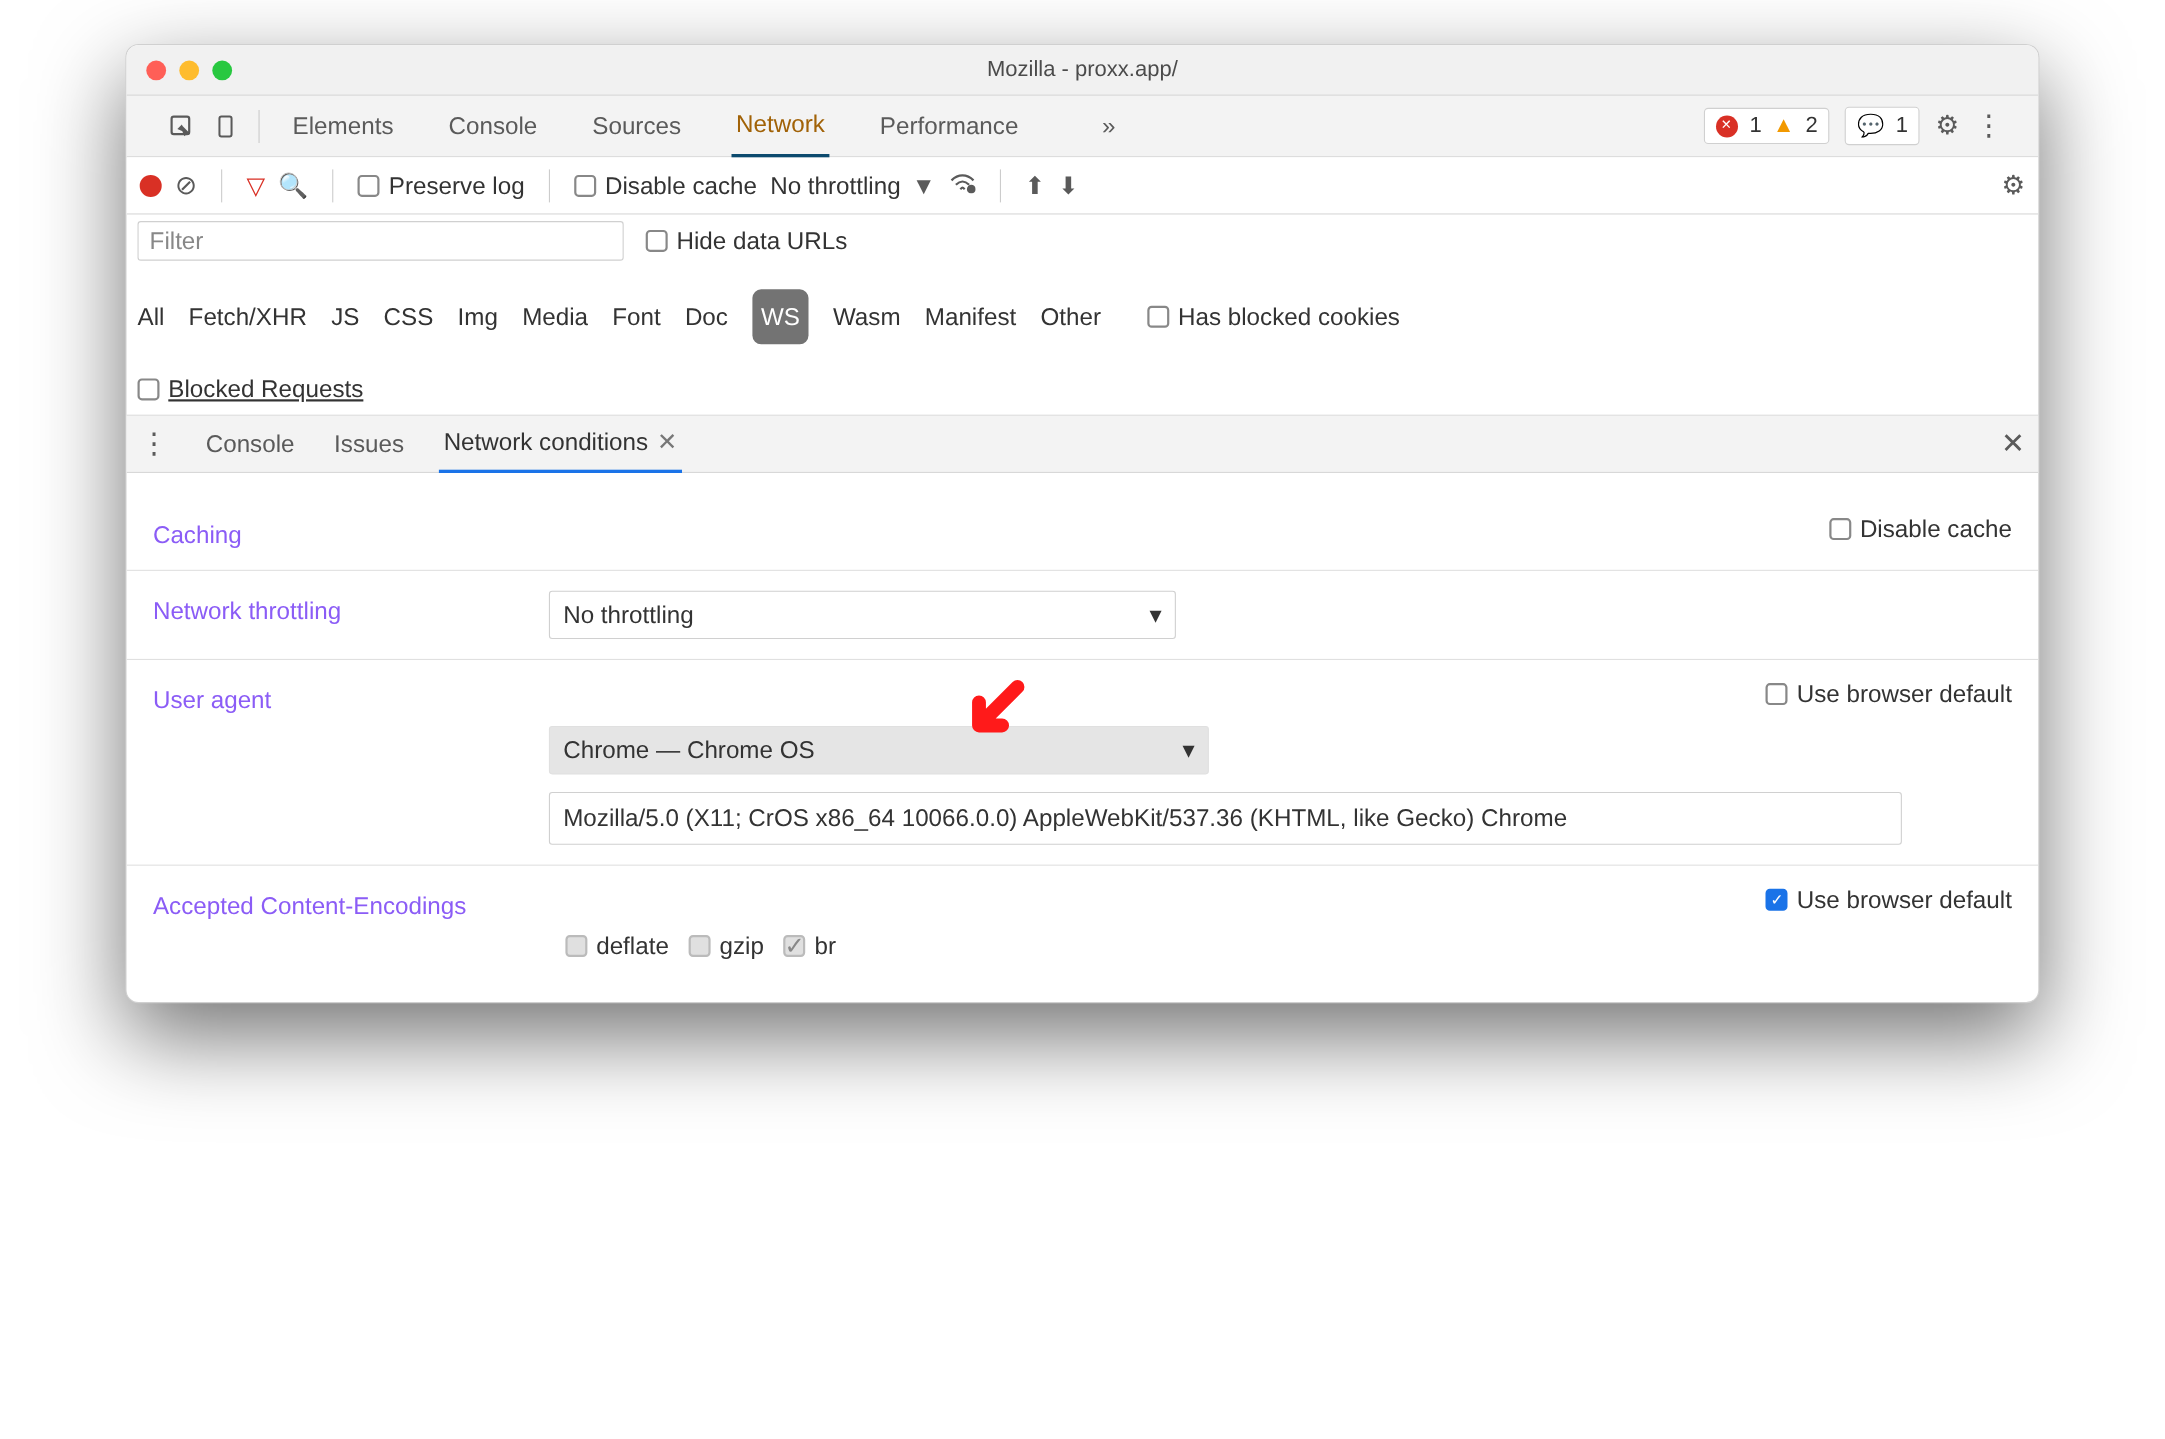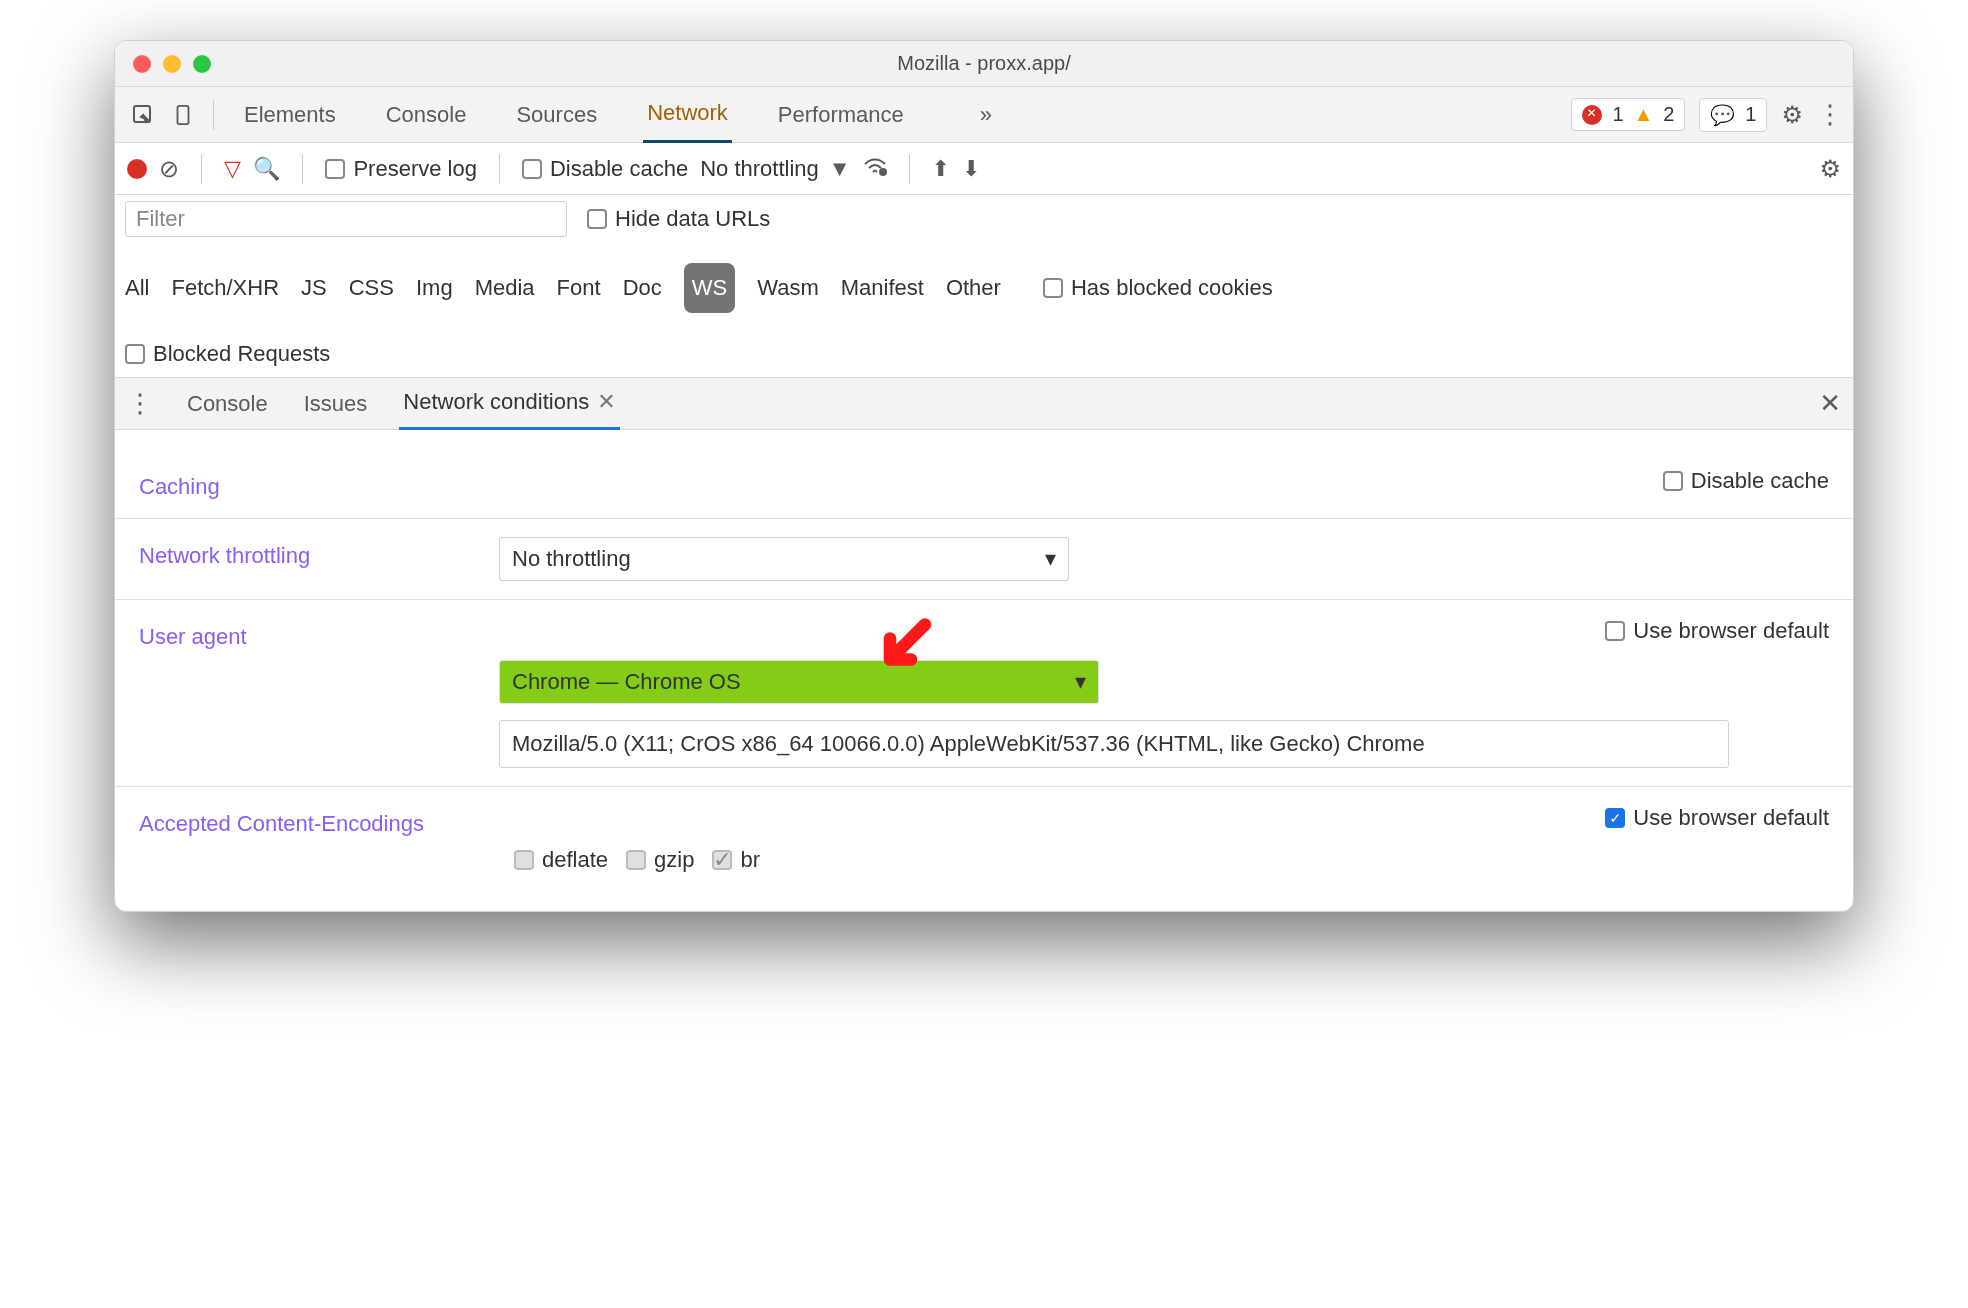--- a/index.html
+++ b/index.html
@@ -35,21 +35,21 @@
   .traffic-lights { display:flex; gap:12px; margin-left:18px; }
   .tl { width:18px; height:18px; border-radius:50%; }
   .tl.red{background:#ff5f57;} .tl.yellow{background:#febc2e;} .tl.green{background:#28c840;}
   .titlebar-title {
     position:absolute; left:0; right:0; text-align:center;
     font-size:20px; color:#4b4b4b;
   }
   
   .tabstrip {
     display:flex; align-items:center; height:56px;
-    border-bottom:1px solid #d8d8d8; padding:0 8px;
+    border-bottom:1px solid #d8d8d8; padding:0 30px;
     background:#f3f3f3;
     justify-content:space-between;
   }
   .tabstrip .icon-btn {
     width:40px; height:40px; display:flex; align-items:center; justify-content:center;
     cursor:pointer; color:#5a5a5a;
   }
   .vsep { width:1px; height:30px; background:#ccc; margin:0 10px; }
   .tabs { display:flex; gap:42px; margin-left:16px; align-items:center; }
   .tab { color:#5a5a5a; font-size:22px; padding:14px 4px; cursor:pointer; }
@@ -86,41 +86,41 @@
     display:flex; align-items:center; padding:6px 10px 10px; gap:20px;
     flex-wrap:wrap; border-bottom:1px solid #d8d8d8;
   }
   .filter-input {
     width:442px; height:36px; border:1px solid #d0d0d0; border-radius:3px;
     padding:0 10px; font-size:22px; color:#888;
     display:flex; align-items:center;
   }
   .type-row { display:flex; align-items:center; gap:22px; width:100%; font-size:22px; margin-top:6px;}
   .type-row .pill-ws { background:#737373;color:#fff;border-radius:8px;padding:12px 8px; }
-  .blocked-row { display:flex; align-items:center; gap:10px; margin-top:8px; width:100%; font-size:22px;}
+  .blocked-row { display:flex; align-items:center; gap:10px; margin-top:8px; width:100%; font-size:22px;text-decoration:underline;}
   
   .drawer-tabs {
     display:flex; align-items:center; height:52px; background:#f3f3f3;
     border-bottom:1px solid #d8d8d8; padding:0 12px; gap:28px;
   }
   .drawer-tab { font-size:22px; color:#5a5a5a; padding:12px 4px; cursor:pointer; display:flex; gap:8px; align-items:center;}
   .drawer-tab.active { color:#333; border-bottom:3px solid #1a73e8; }
   .drawer-close { margin-left:auto; font-size:26px; color:#5a5a5a; cursor:pointer; }
   
   .settings { padding:20px 0; }
   .row { display:flex; padding:18px 24px; border-bottom:1px solid #e0e0e0; }
   .row:last-child{border-bottom:none;gap:15px;}
   .row-label { width:360px; font-size:22px; color:#8b5cf6; padding-top:6px;}
   .row-content { flex:1; display:flex; flex-direction:column; gap:16px; }
   .select {
     display:flex; align-items:center; justify-content:space-between;
     border:1px solid #d0d0d0; border-radius:3px; padding:8px 12px;
     font-size:22px; width:570px; background:#fff;
   }
-  .select.disabled{ background:#84cc16; border-color:#e0e0e0; }
+  .select.disabled{ background:#e5e5e5; border-color:#e0e0e0; }
   .ua-text {
     border:1px solid #d0d0d0; border-radius:3px; padding:10px 12px;
     font-size:22px; width:1230px; color:#333;
   }
   .enc-row { display:flex; align-items:center; gap:18px; font-size:22px; }
   
   .annotation-arrow {
     position:absolute; width:70px; height:70px; pointer-events:none;
   }
   .content-area{ position:relative; }

